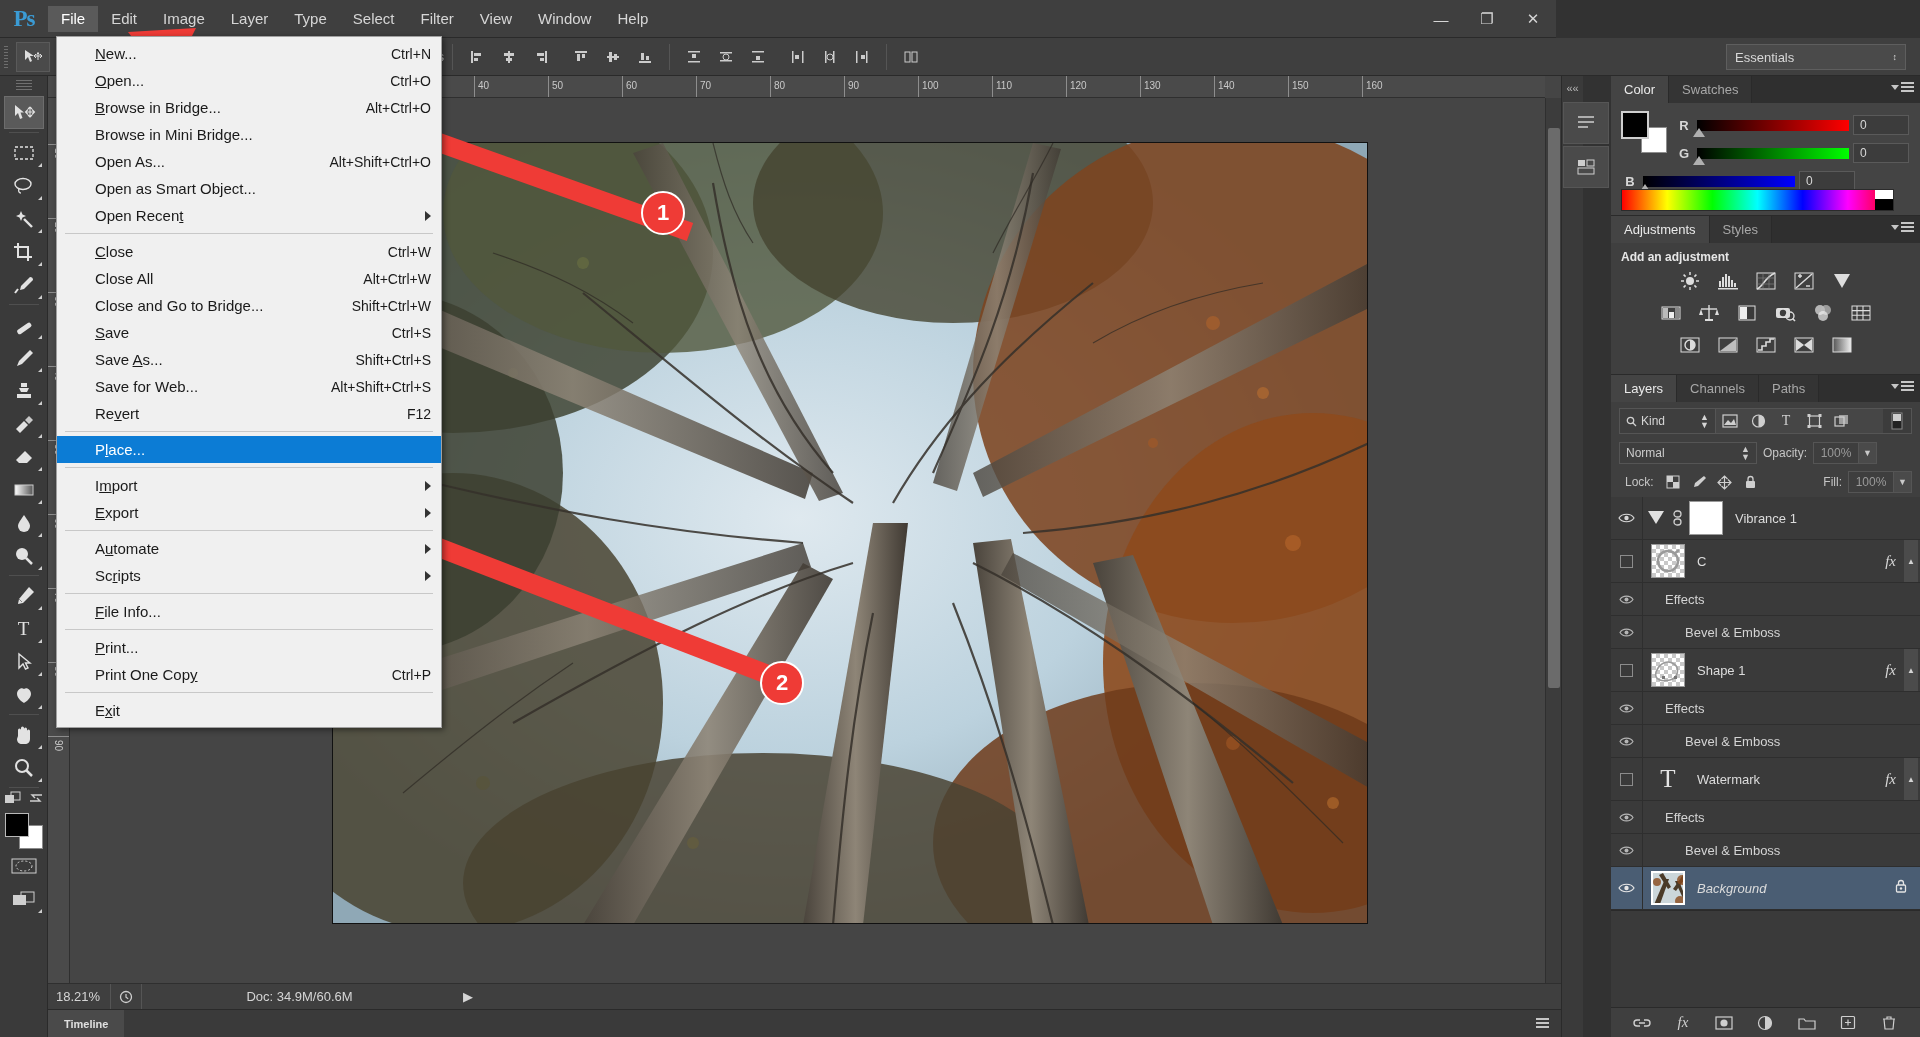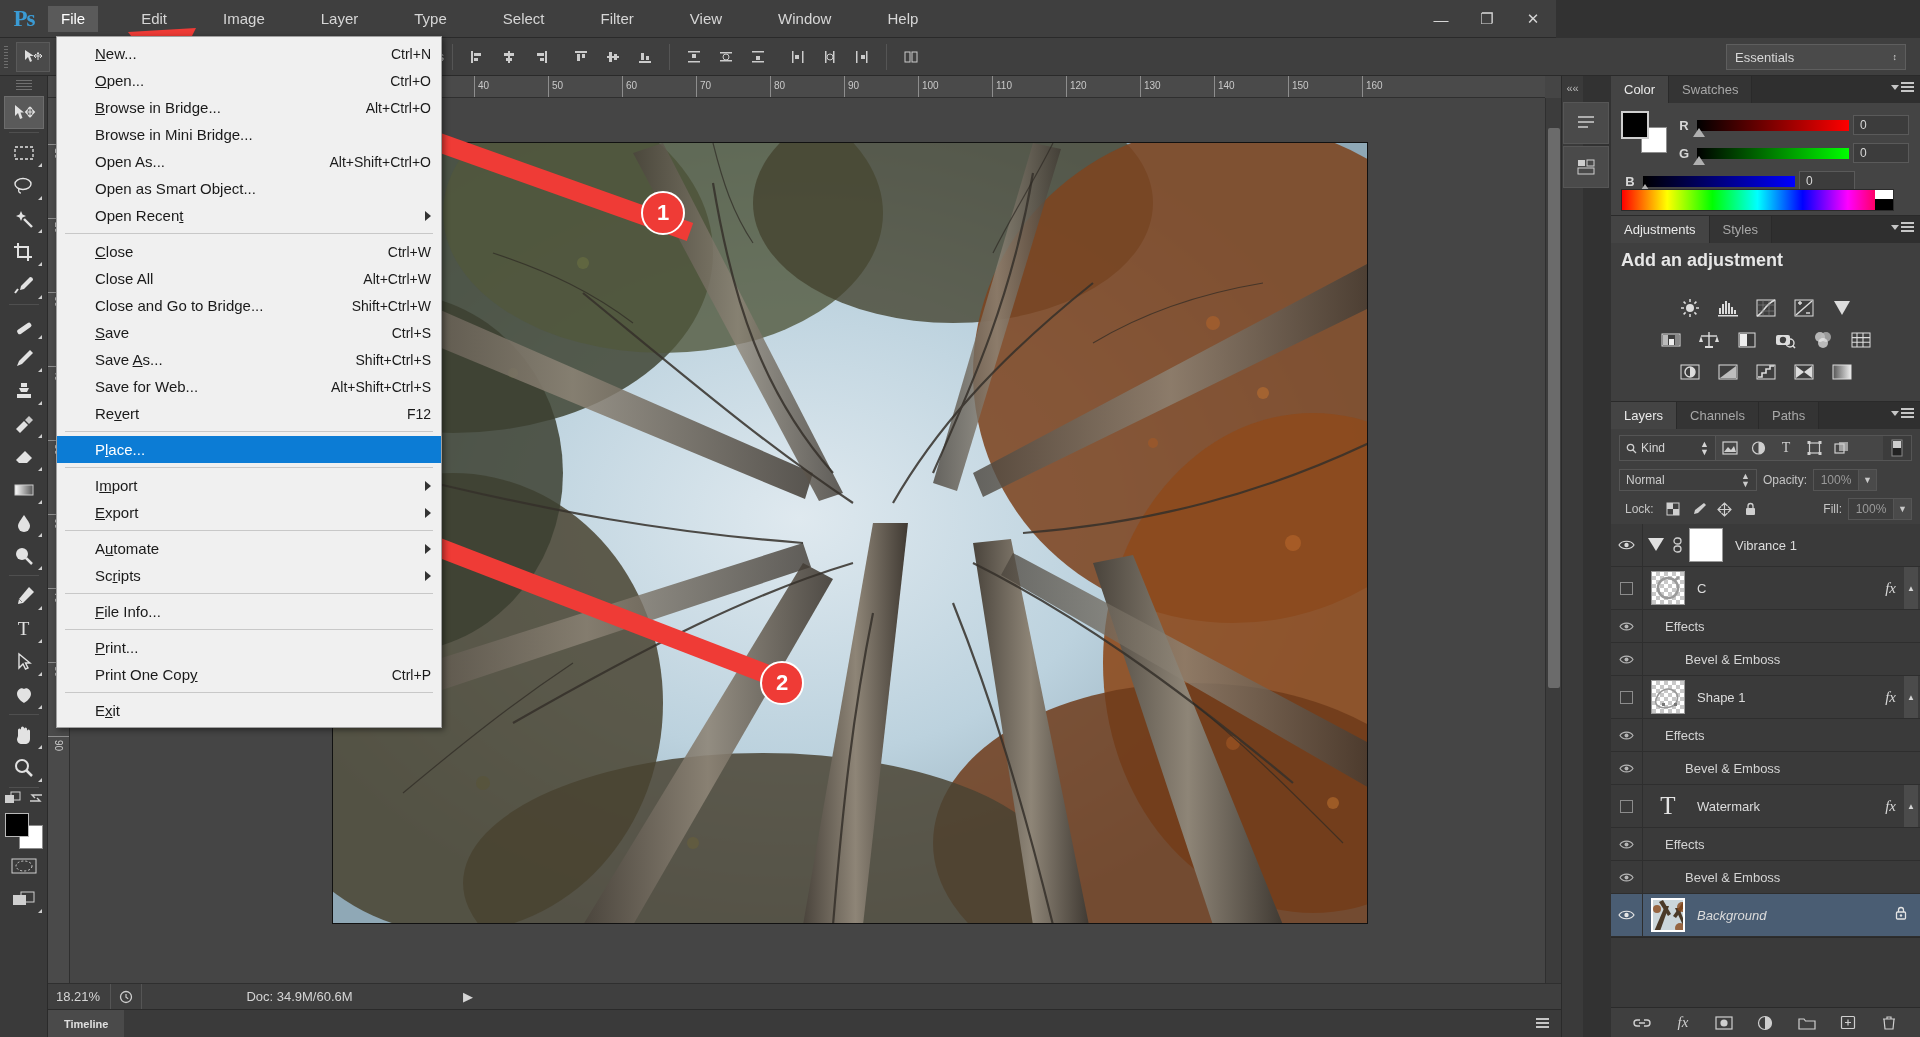--- a/index.html
+++ b/index.html
@@ -17,21 +17,21 @@
   .titlebar {
     position: absolute; left:0; top:0; width:1556px; height:38px;
     background:#3f3f3f; display:flex; align-items:center;
     border-bottom:1px solid #2a2a2a;
   }
   .ps-logo {
     width:48px; height:38px; display:flex; align-items:center; justify-content:center;
     color:#3b9bd4; font-weight:bold; font-size:23px; letter-spacing:-1px;
     font-family:"Liberation Serif", serif;
   }
-  .menubar { display:flex; align-items:center; height:38px;gap:30px; }
+  .menubar { display:flex; align-items:center; height:38px; }
   .menu-item {
     padding:0 13px; height:26px; line-height:26px; color:#d6d6d6; font-size:15px;
     cursor:default; white-space:nowrap;
   }
   .menu-item.active { background:#5a5a5a; color:#ffffff; }
   .win-controls { position:absolute; right:0; top:0; display:flex; height:38px; }
   .win-btn {
     width:46px; height:38px; display:flex; align-items:center; justify-content:center;
     color:#d6d6d6; font-size:15px;
   }
@@ -153,21 +153,21 @@
   .ch-val { width:56px; height:20px; background:#3c3c3c; border:1px solid #5a5a5a; color:#d8d8d8;
     font-size:12px; display:flex; align-items:center; padding-left:6px; }
   .spectrum { position:absolute; left:10px; bottom:4px; width:273px; height:22px;
     background:linear-gradient(to right,#ff0000,#ffff00,#00ff00,#00ffff,#0000ff,#ff00ff,#ff0000);
     border:1px solid #2b2b2b; }
   .spectrum .wb { position:absolute; right:0; top:0; width:18px; height:11px; background:#fff; }
   .spectrum .bb { position:absolute; right:0; bottom:0; width:18px; height:11px; background:#000; }
 
   
   .adjbody { background:#3f3f3f; padding:7px 10px 10px 10px; }
-  .adj-title { color:#e7e7e7; font-size:18px; font-weight:bold; margin-bottom:24px; }
+  .adj-title { color:#e7e7e7; font-size:12px; font-weight:bold; margin-bottom:4px; }
   .adj-row { display:flex; justify-content:center; width:100%; margin-bottom:6px; }
   .adj-ico { width:28px; height:26px; margin:0 5px; display:flex; align-items:center; justify-content:center; }
 
   
   .layers-head { background:#3f3f3f; padding:6px 8px 0 8px; }
   .filter-row { display:flex; align-items:center; background:#464646; border:1px solid #555; height:26px; margin-bottom:6px; }
   .kind-sel { display:flex; align-items:center; width:96px; height:24px; background:#3e3e3e; border-right:1px solid #555;
     color:#d5d5d5; font-size:12px; padding:0 6px; }
   .kind-sel .updown { margin-left:auto; font-size:9px; line-height:8px; }
   .fico { width:28px; height:24px; display:flex; align-items:center; justify-content:center; color:#cfcfcf; }

